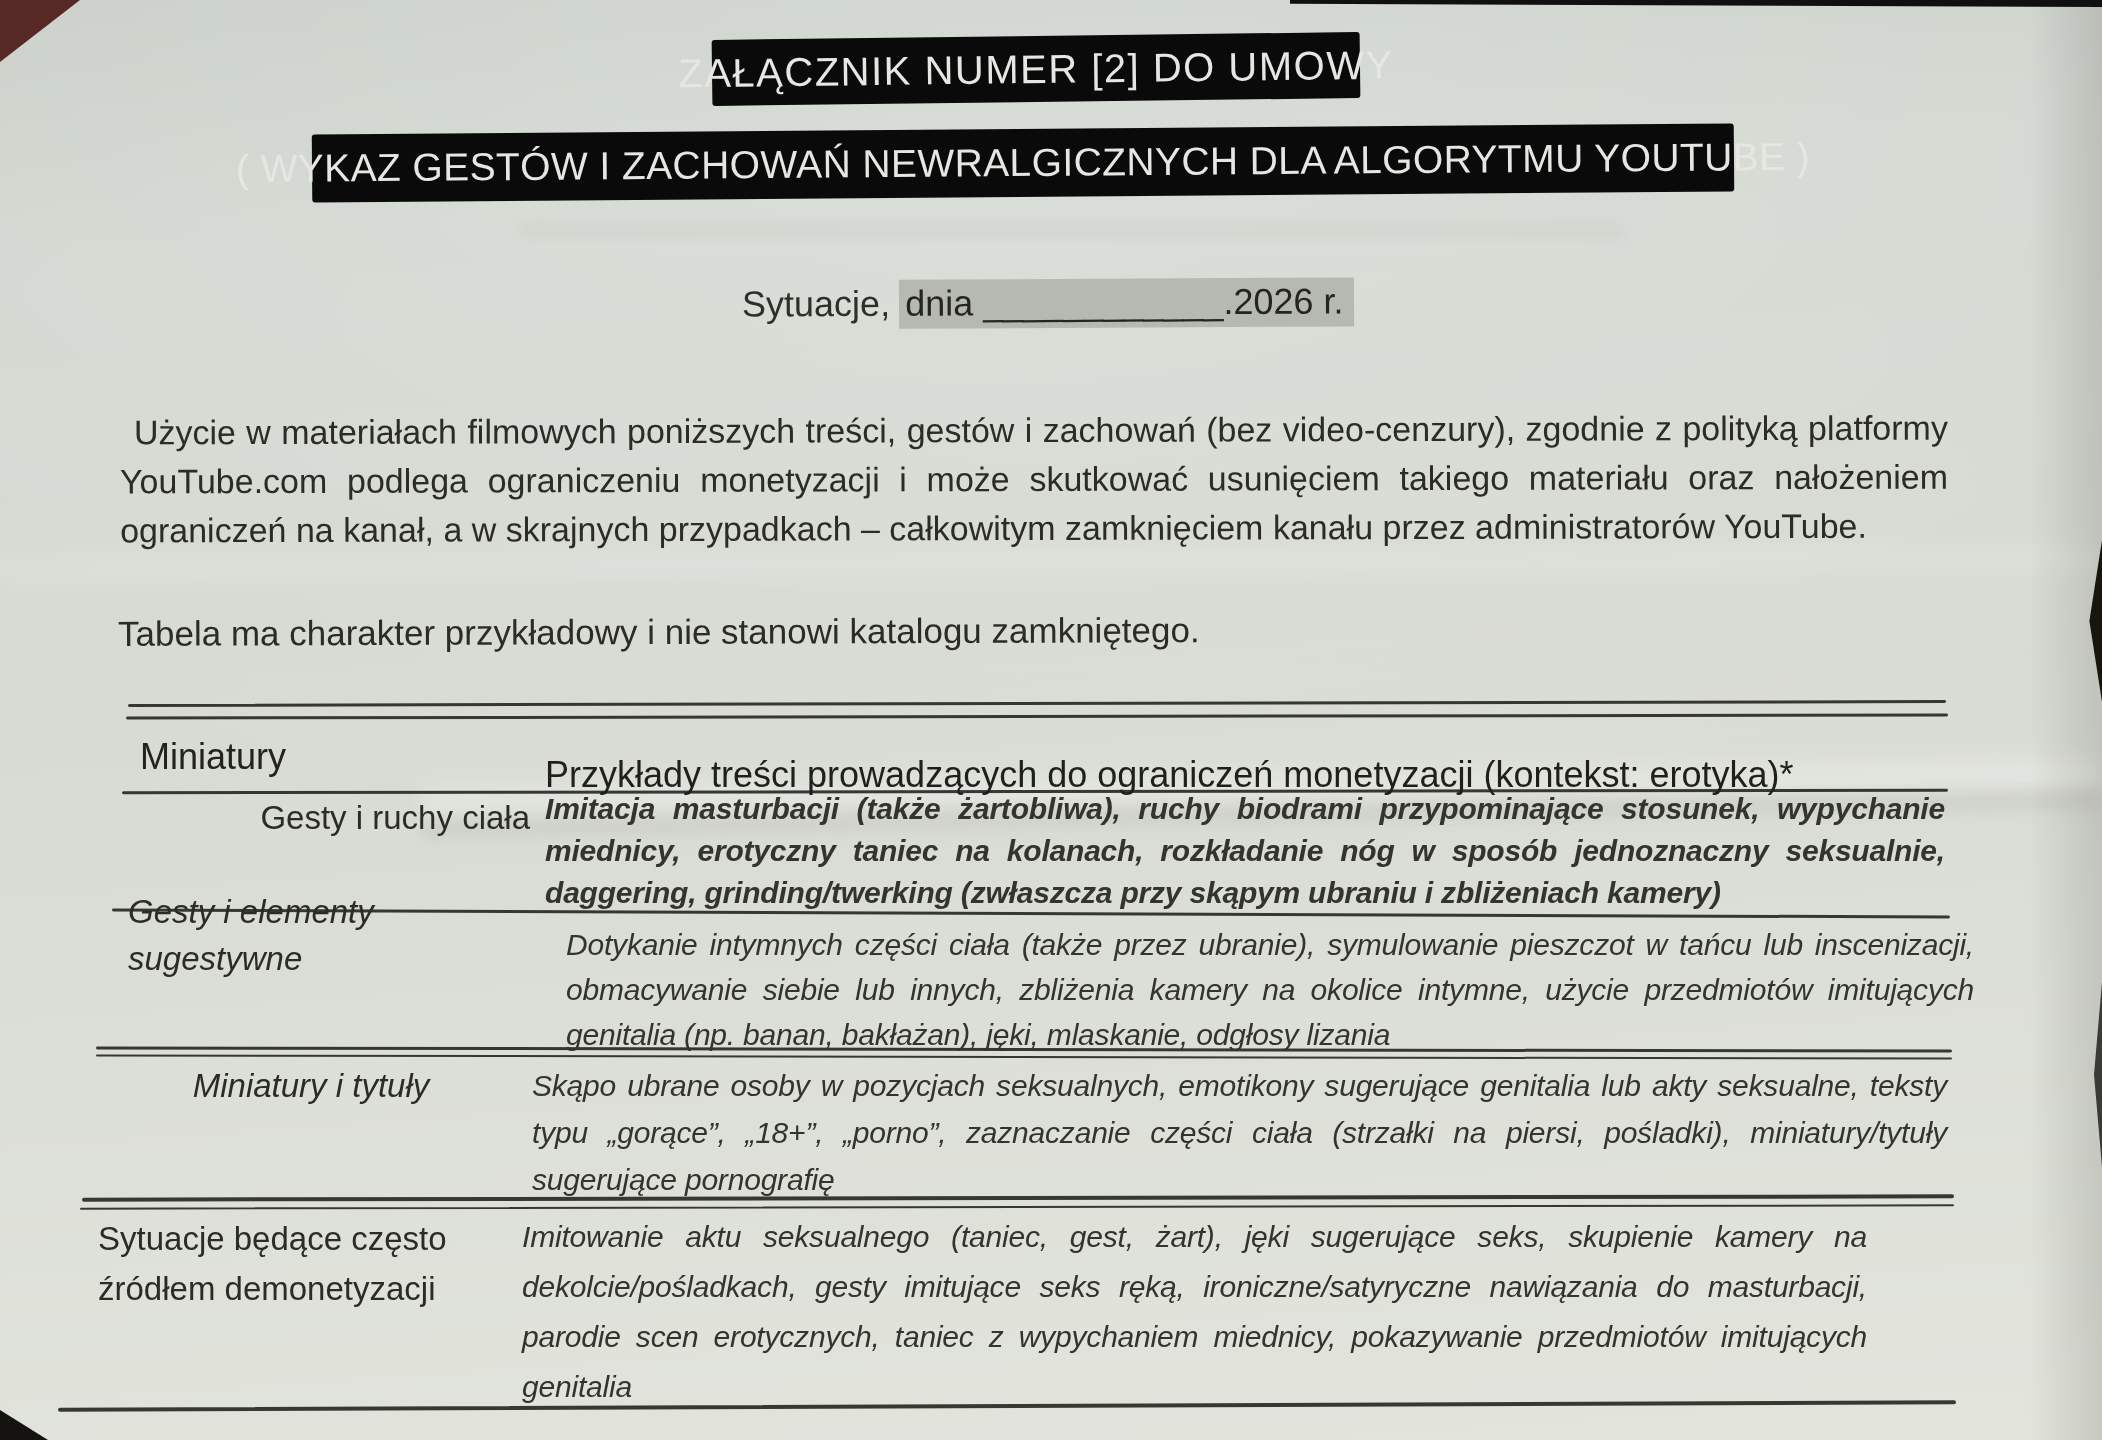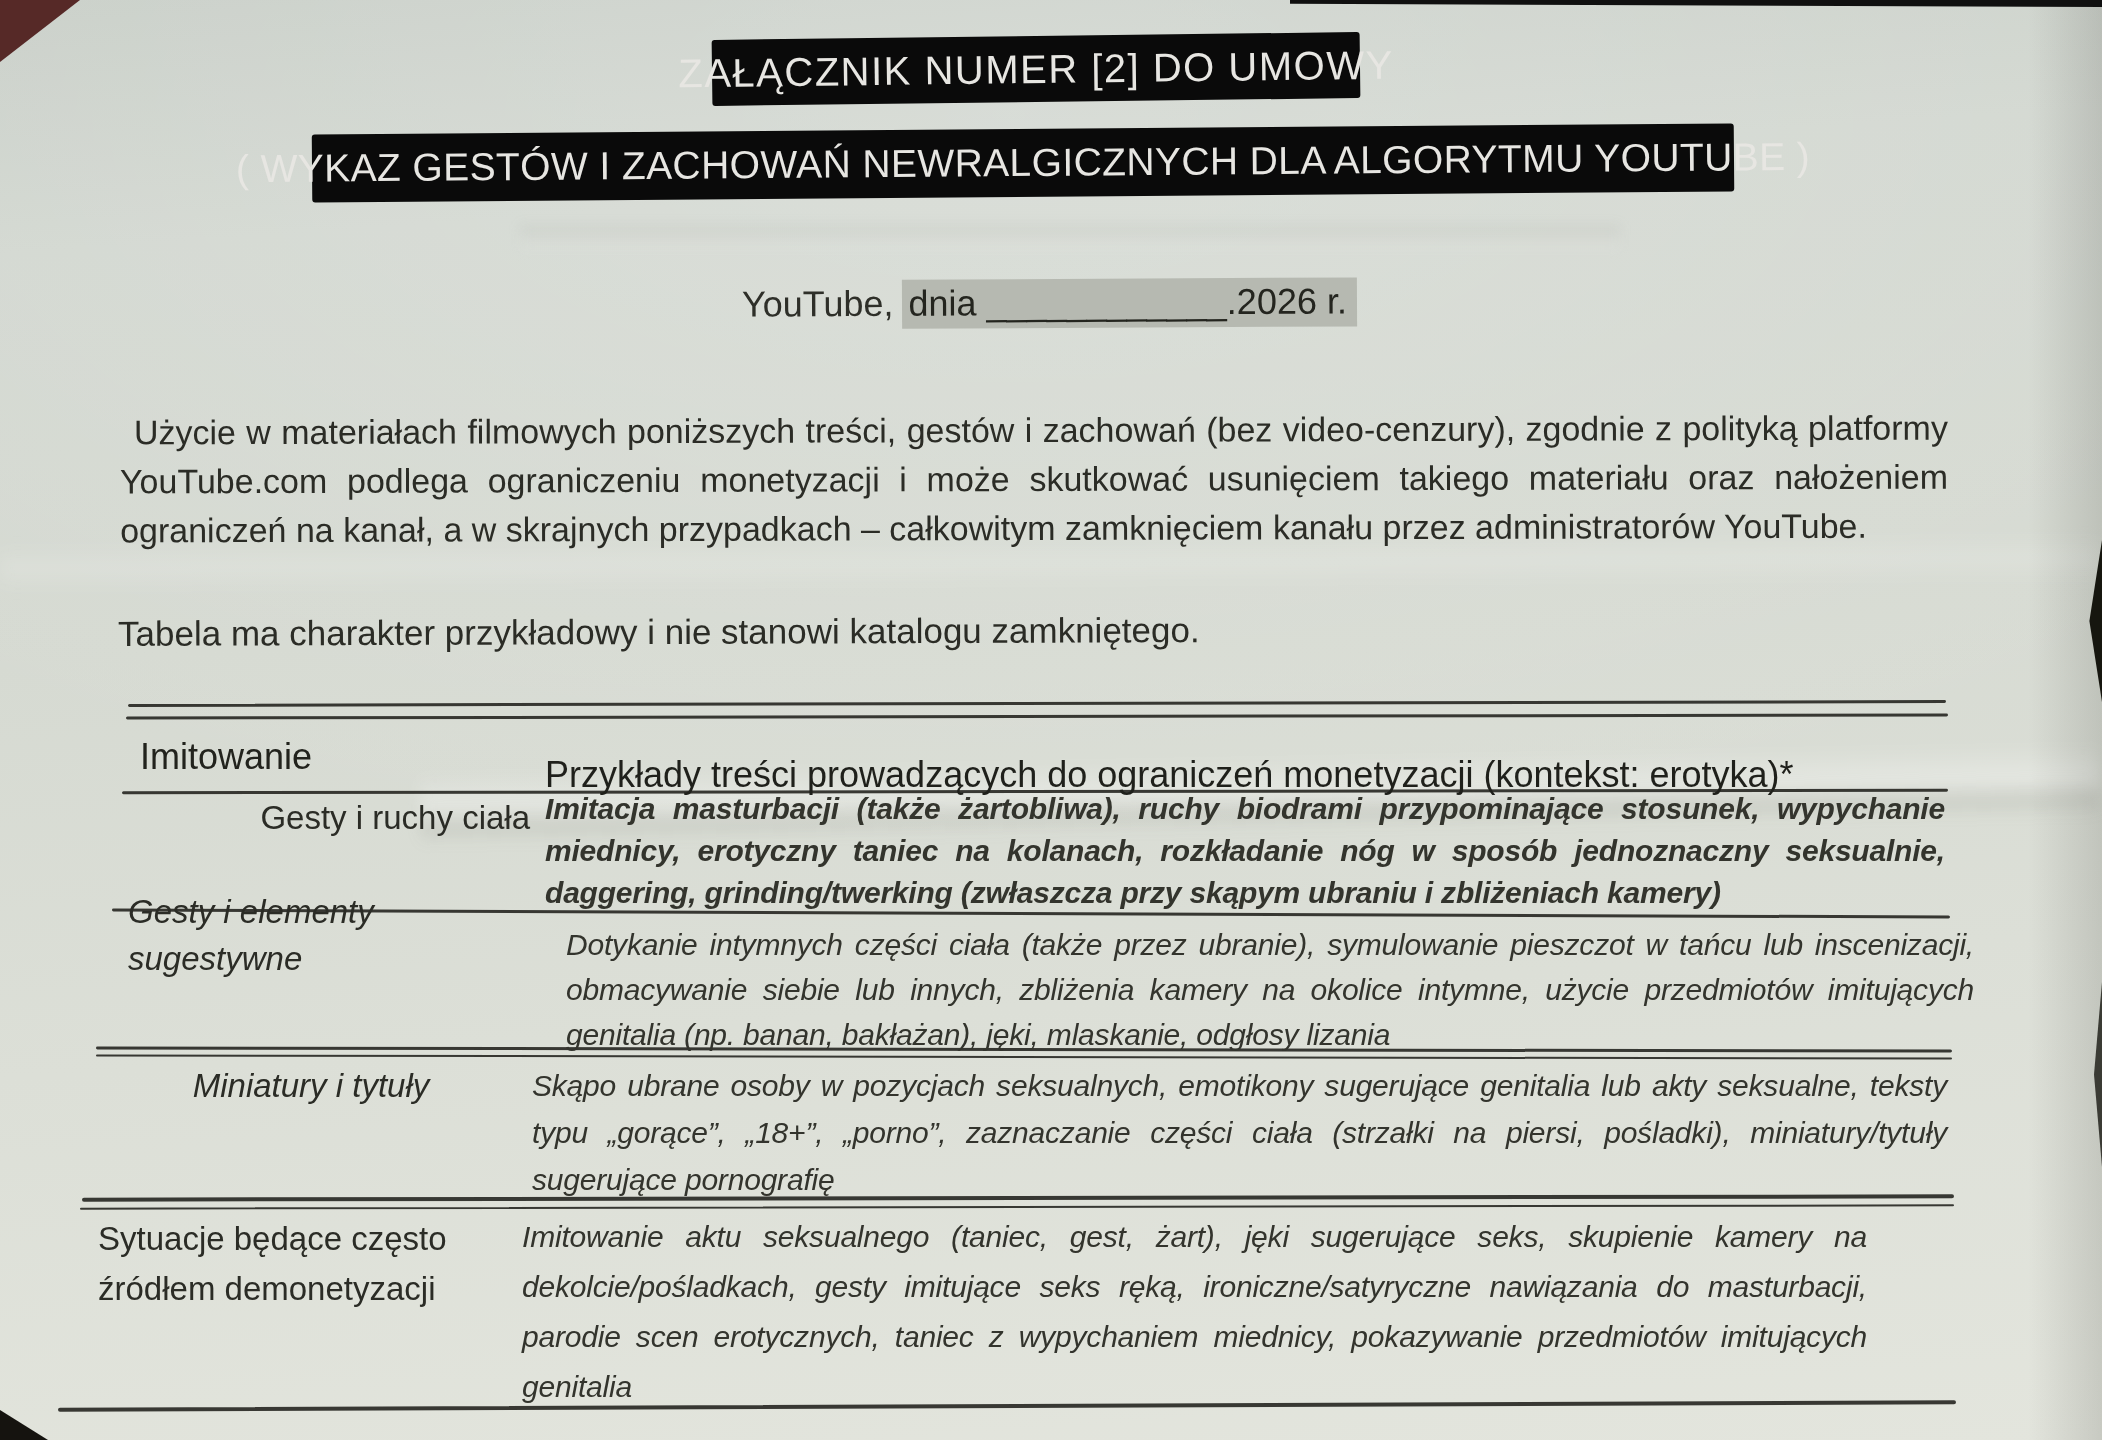--- a/index.html
+++ b/index.html
@@ -74,38 +74,38 @@
   <div class="fold-right"></div>
 
   <div class="bar bar1">
     <span>ZAŁĄCZNIK NUMER [2] DO UMOWY</span>
   </div>
   <div class="bar bar2">
     <span>( WYKAZ GESTÓW I ZACHOWAŃ NEWRALGICZNYCH DLA ALGORYTMU YOUTUBE )</span>
   </div>
 
   <div class="date-line">
-    <span>YouTube,</span><span class="date-hl">dnia ____________.2026 r.</span>
+    <span>Sytuacje,</span><span class="date-hl">dnia ____________.2026 r.</span>
   </div>
 
   <p class="intro">Użycie w materiałach filmowych poniższych treści, gestów i zachowań (bez video-cenzury), zgodnie z polityką platformy YouTube.com podlega ograniczeniu monetyzacji i może skutkować usunięciem takiego materiału oraz nałożeniem ograniczeń na kanał, a w skrajnych przypadkach – całkowitym zamknięciem kanału przez administratorów YouTube.</p>
 
   <div class="note">Tabela ma charakter przykładowy i nie stanowi katalogu zamkniętego.</div>
 
   <div class="rule" style="left:128px;top:702px;width:1818px;transform:rotate(-.12deg);"></div>
   <div class="rule" style="left:126px;top:715px;width:1822px;transform:rotate(-.1deg);"></div>
   <div class="rule" style="left:122px;top:790px;width:1826px;transform:rotate(-.08deg);"></div>
   <div class="rule" style="left:112px;top:912px;width:1838px;transform:rotate(.22deg);"></div>
   <div class="rule" style="left:96px;top:1048px;width:1856px;transform:rotate(.1deg);"></div>
   <div class="rule" style="left:96px;top:1056px;width:1856px;height:2px;transform:rotate(.1deg);"></div>
   <div class="rule" style="left:82px;top:1196px;width:1872px;height:4px;transform:rotate(-.1deg);"></div>
   <div class="rule" style="left:80px;top:1206px;width:1874px;height:2px;transform:rotate(-.1deg);"></div>
   <div class="rule" style="left:58px;top:1404px;width:1898px;height:4px;transform:rotate(-.22deg);"></div>
 
-  <div class="th-cat">Imitowanie</div>
+  <div class="th-cat">Miniatury</div>
   <div class="th-ex">Przykłady treści prowadzących do ograniczeń monetyzacji (kontekst: erotyka)*</div>
 
   <div class="cat cat-r1">Gesty i ruchy ciała</div>
   <div class="ex ex-r1">Imitacja masturbacji (także żartobliwa), ruchy biodrami przypominające stosunek, wypychanie miednicy, erotyczny taniec na kolanach, rozkładanie nóg w sposób jednoznaczny seksualnie, daggering, grinding/twerking (zwłaszcza przy skąpym ubraniu i zbliżeniach kamery)</div>
 
   <div class="cat it cat-r2">Gesty i elementy sugestywne</div>
   <div class="ex ex-r2">Dotykanie intymnych części ciała (także przez ubranie), symulowanie pieszczot w tańcu lub inscenizacji, obmacywanie siebie lub innych, zbliżenia kamery na okolice intymne, użycie przedmiotów imitujących genitalia (np. banan, bakłażan), jęki, mlaskanie, odgłosy lizania</div>
 
   <div class="cat it cat-r3">Miniatury i tytuły</div>
   <div class="ex ex-r3">Skąpo ubrane osoby w pozycjach seksualnych, emotikony sugerujące genitalia lub akty seksualne, teksty typu „gorące”, „18+”, „porno”, zaznaczanie części ciała (strzałki na piersi, pośladki), miniatury/tytuły sugerujące pornografię</div>

